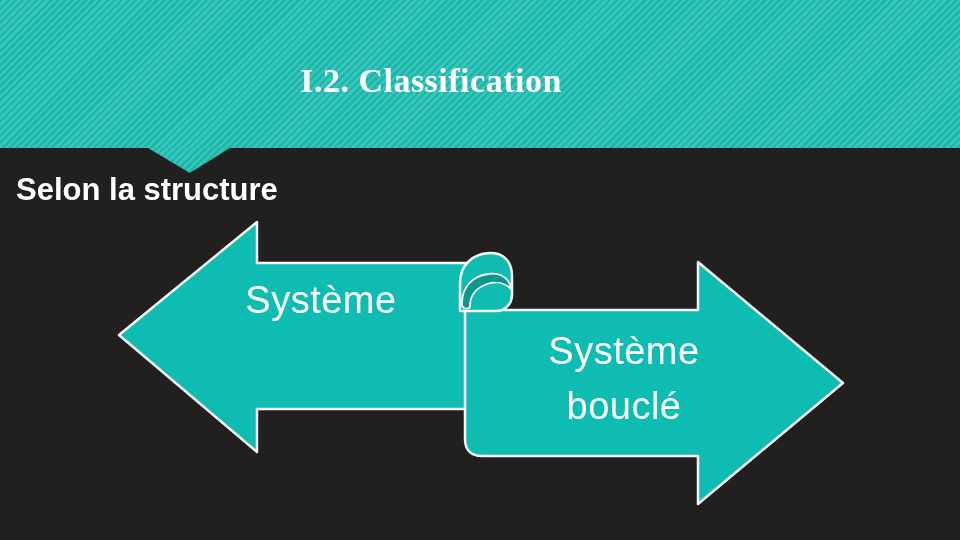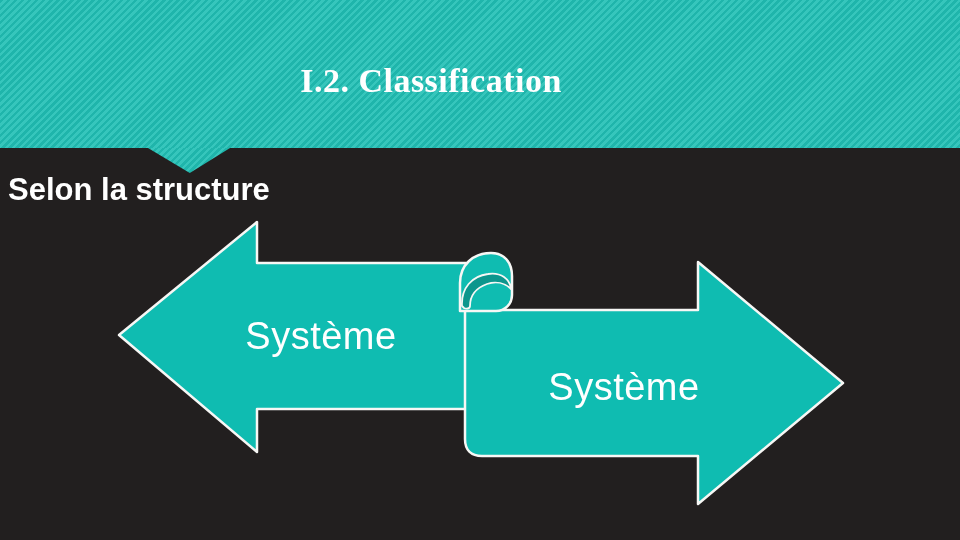--- a/index.html
+++ b/index.html
@@ -48,21 +48,21 @@
     text-align: center;
     font-family: "Liberation Serif", serif;
     font-weight: bold;
     font-size: 34px;
     letter-spacing: 0.5px;
     color: var(--text, #ffffff);
   }
 
   .subtitle {
     position: absolute;
-    left: 8px; top: 172px;
+    left: 16px; top: 172px;
     font-weight: bold;
     font-size: 31px;
     color: var(--text, #ffffff);
   }
 
   .diagram-svg {
     position: absolute;
     left: 0; top: 0;
     width: 960px; height: 540px;
   }
@@ -82,21 +82,21 @@
 
   .arrow-label {
     position: absolute;
     width: 300px;
     text-align: center;
     font-size: 38px;
     letter-spacing: 0.5px;
     line-height: 1.45;
     color: var(--text, #ffffff);
   }
-  .arrow-label span { display: block; margin-top: 36px; }
+  .arrow-label span { display: block; }
   .label-left  { left: 171px; top: 273px; }
   .label-right { left: 474px; top: 324px; }
 </style>
 </head>
 <body>
 
 <div class="slide">
 
   <div class="header-band"></div>
   <div class="band-notch"></div>
@@ -118,15 +118,16 @@
              C 505 283 496 281 487 284 C 476 288 470 296 470 306
              C 470 309 466 309 464 308 Z"></path>
   </svg>
 
   <div class="arrow-label label-left">
     <span>Système</span>
   </div>
 
   <div class="arrow-label label-right">
     <span>Système</span>
+    <span>bouclé</span>
   </div>
 
 </div>
 
 </body></html>

